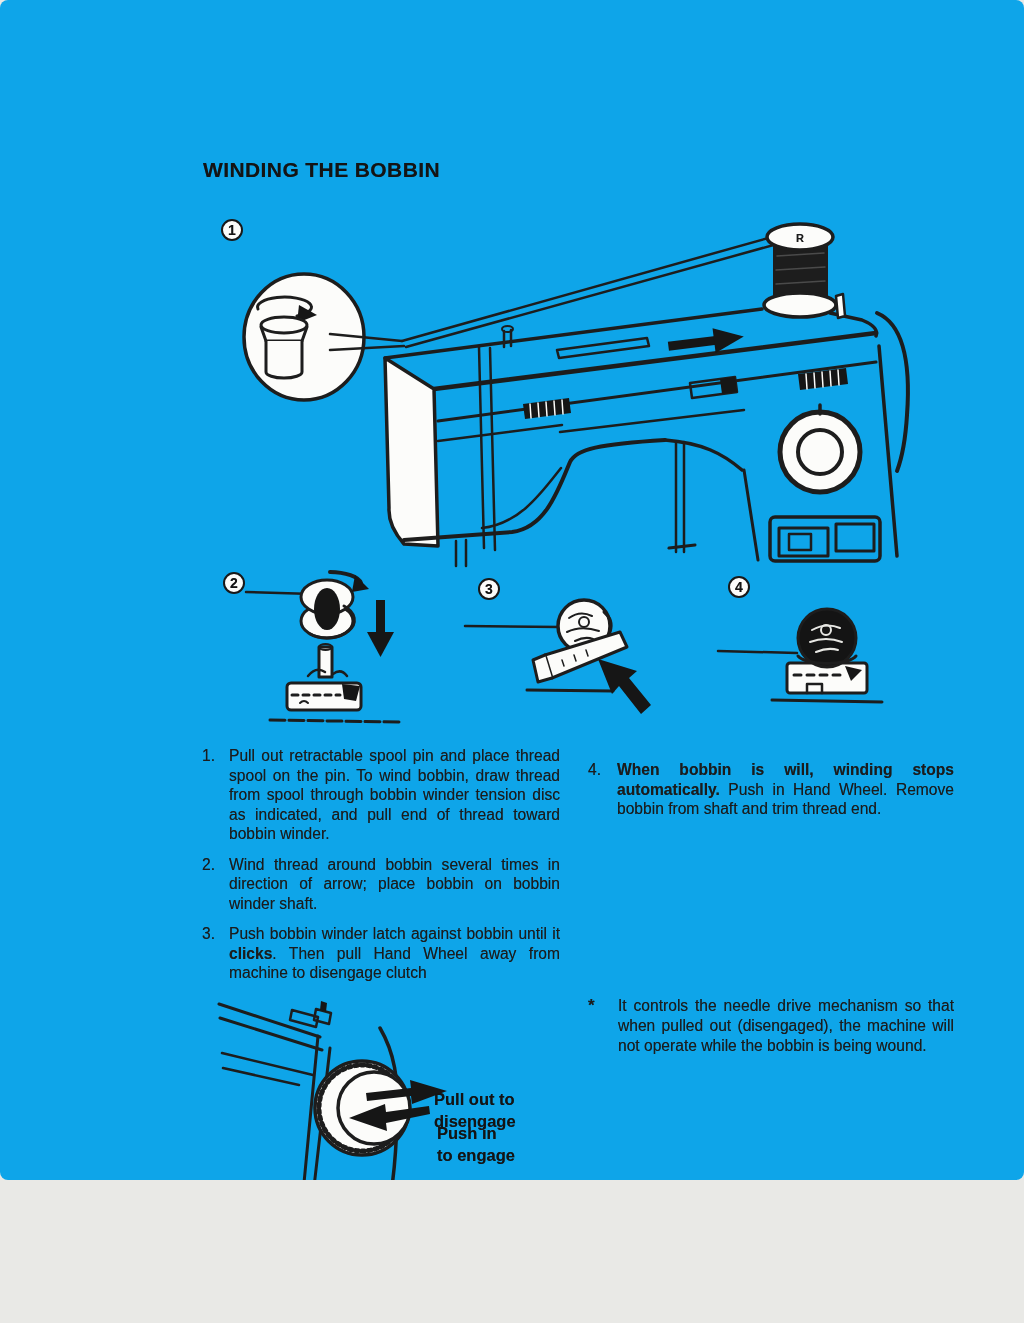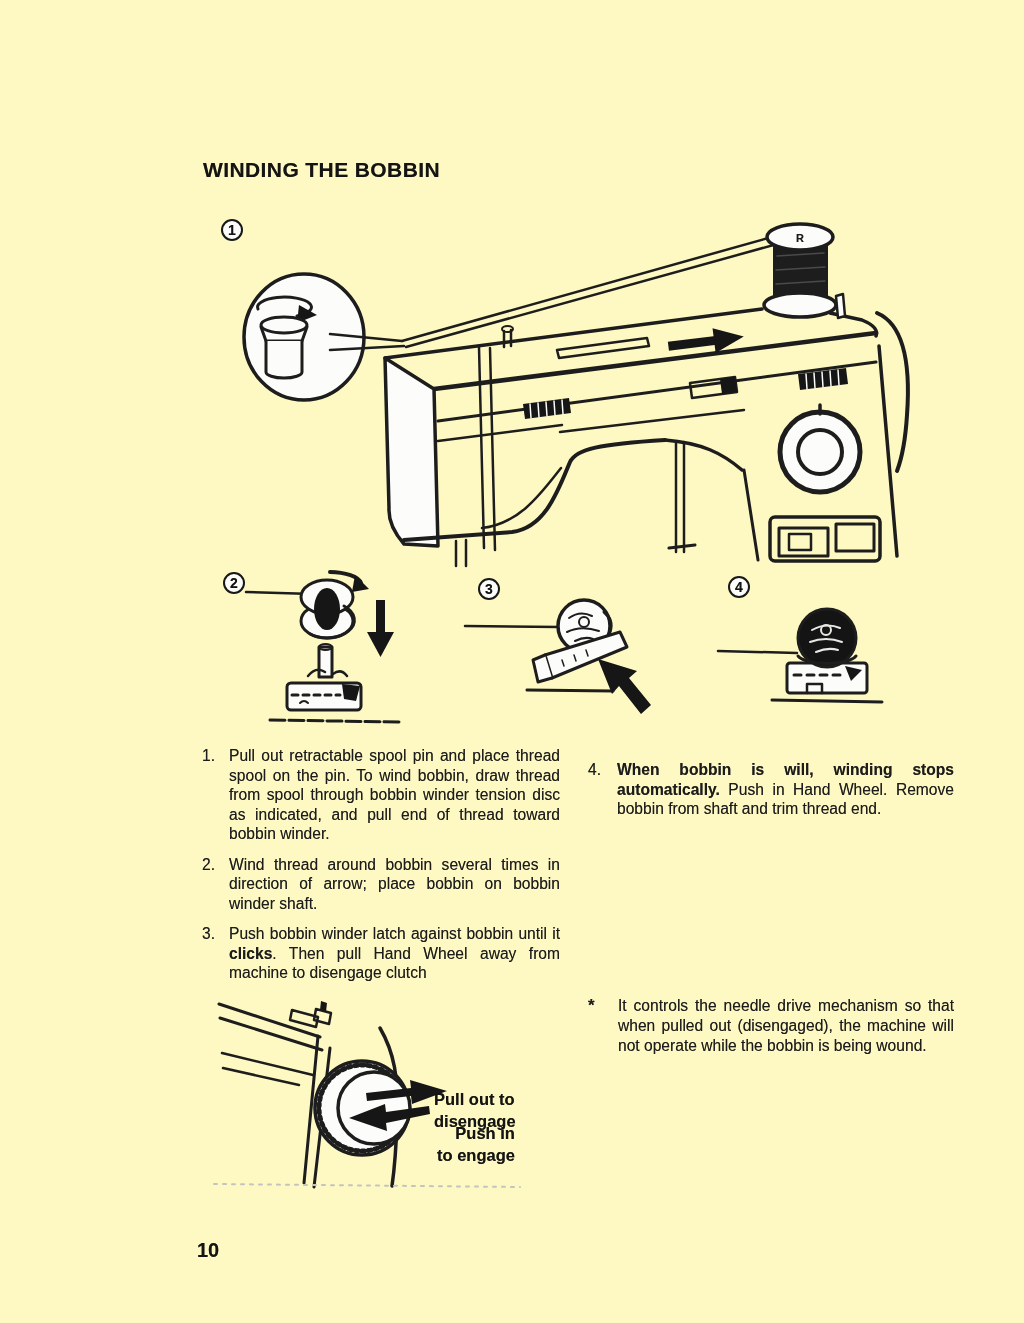--- a/index.html
+++ b/index.html
@@ -1,21 +1,22 @@
 <!DOCTYPE html>
 <html><head>
 <meta charset="utf-8">
 <style>
   * { margin:0; padding:0; box-sizing:border-box; }
   html,body { background:#e9e9e6; }
   .page {
-    position:relative; width:1024px; height:1323px; margin:0 auto;
-    background:#fef9c3; overflow:hidden;
+    position:relative; width:1024px; height:1180px; margin:0 auto;
+    background:#0ea5e9; overflow:hidden;
     font-family:"Liberation Sans", sans-serif; color:#1b1b1b;
     text-shadow:0 0 0.5px rgba(20,20,20,.55);
+    border-radius:8px;
   }
   .title {
     position:absolute; left:203px; top:158px;
     font-size:21px; font-weight:bold; letter-spacing:.4px; color:#141414;
   }
   .circled {
     position:absolute; width:22px; height:22px; border:2.5px solid #181818;
     border-radius:50%; display:flex; align-items:center; justify-content:center;
     font-size:14px; font-weight:bold; color:#141414; background:#fcfcfa;
   }
@@ -256,19 +257,19 @@
       <path d="M429,1106 L386,1112 L385,1104 L349,1118 L387,1131 L386,1123 L430,1114 Z" fill="#161616" stroke="none"></path>
       <path d="M214,1184 L520,1187" stroke="#c4c4bf" stroke-width="2" stroke-dasharray="3 6"></path>
     </g>
   </svg>
 
   <div class="hw-label" style="left:434px; top:1056px;margin-top:33px;">
     <span style="display:block;">Pull out to</span>
     <span style="display:block;">disengage</span>
   </div>
   <div class="hw-label" style="left:437px; top:1123px;">
-    <span style="display:block;text-align:right;">Push in</span>
+    <span style="display:block;">Push in</span>
     <span style="display:block;">to engage</span>
   </div>
 
   <div class="page-number">10</div>
 
 </div>
 
 </body></html>

